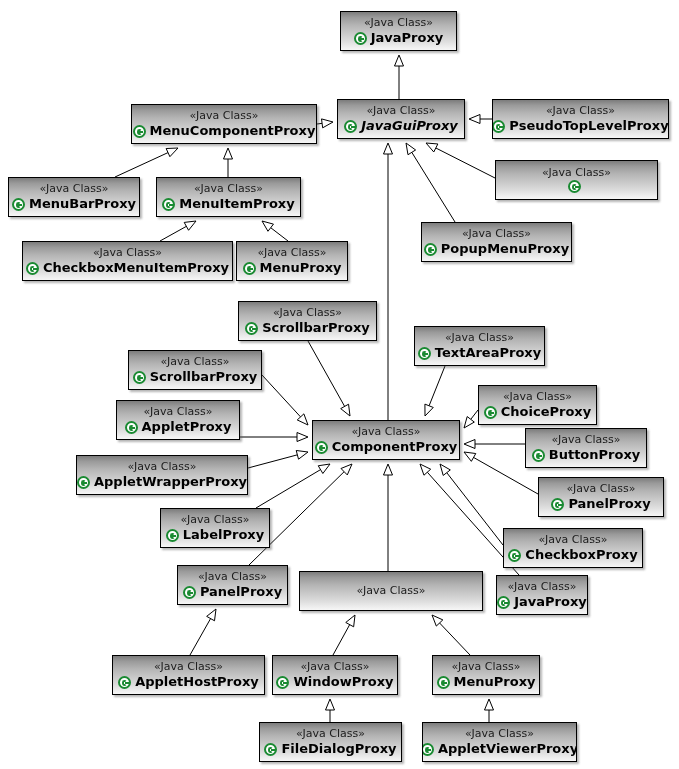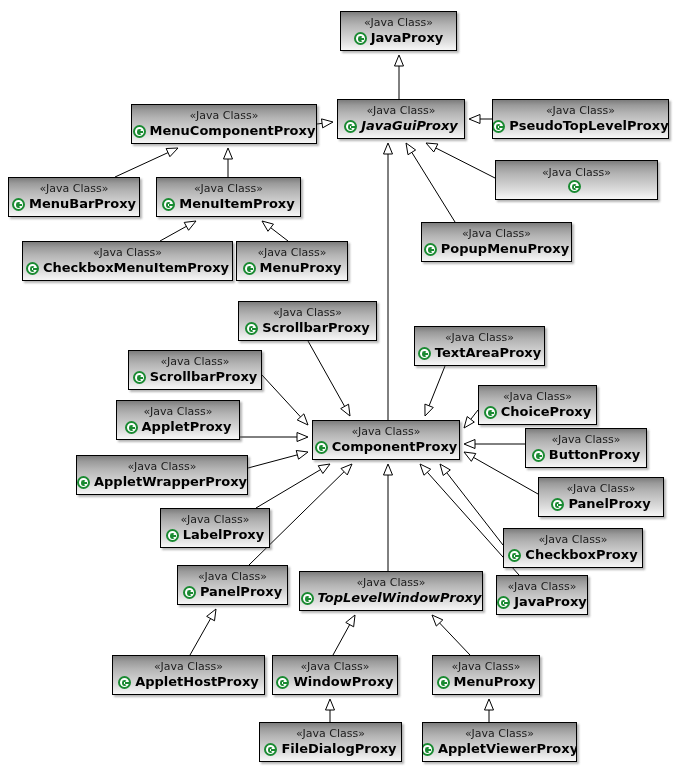--- a/index.html
+++ b/index.html
@@ -375,24 +375,20 @@
       </div>
       <div class="uml-node" style="left: 177px; top: 565px; width: 111px; height: 40px;">
         <div class="stereotype">«Java Class»</div>
         <div class="name-row">
           <span class="class-icon"></span>
           <span class="class-name">PanelProxy</span>
         </div>
       </div>
       <div class="uml-node abstract" style="left: 299px; top: 571px; width: 184px; height: 40px;">
         <div class="stereotype">«Java Class»</div>
-        <div class="name-row">
-          <span class="class-icon"></span>
-          <span class="class-name">TopLevelWindowProxy</span>
-        </div>
       </div>
       <div class="uml-node" style="left: 496px; top: 575px; width: 92px; height: 40px;">
         <div class="stereotype">«Java Class»</div>
         <div class="name-row">
           <span class="class-icon"></span>
           <span class="class-name">JavaProxy</span>
         </div>
       </div>
       <div class="uml-node" style="left: 112px; top: 655px; width: 153px; height: 40px;">
         <div class="stereotype">«Java Class»</div>

